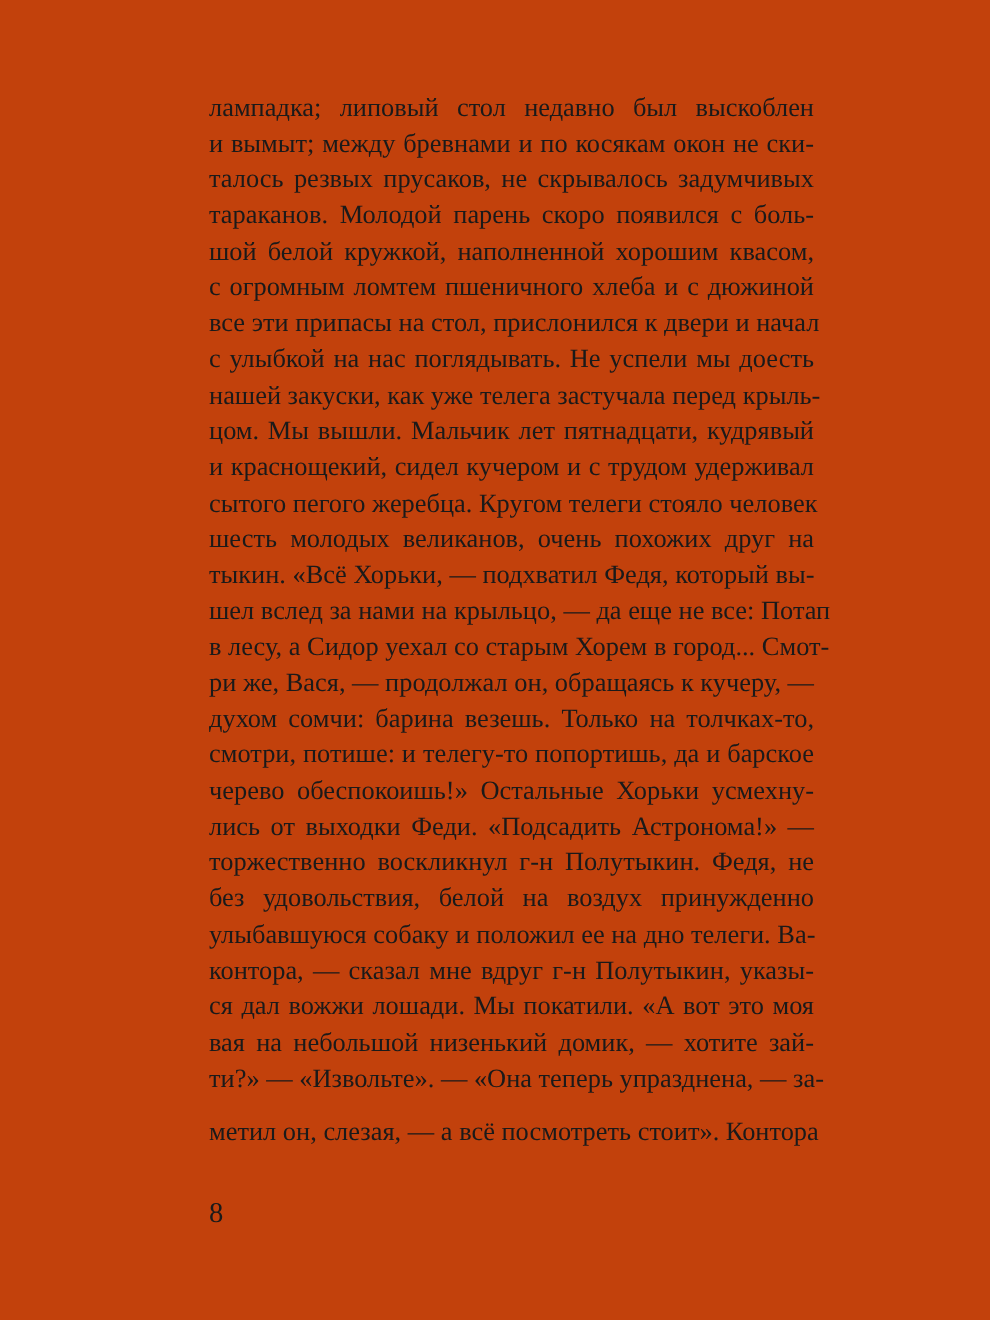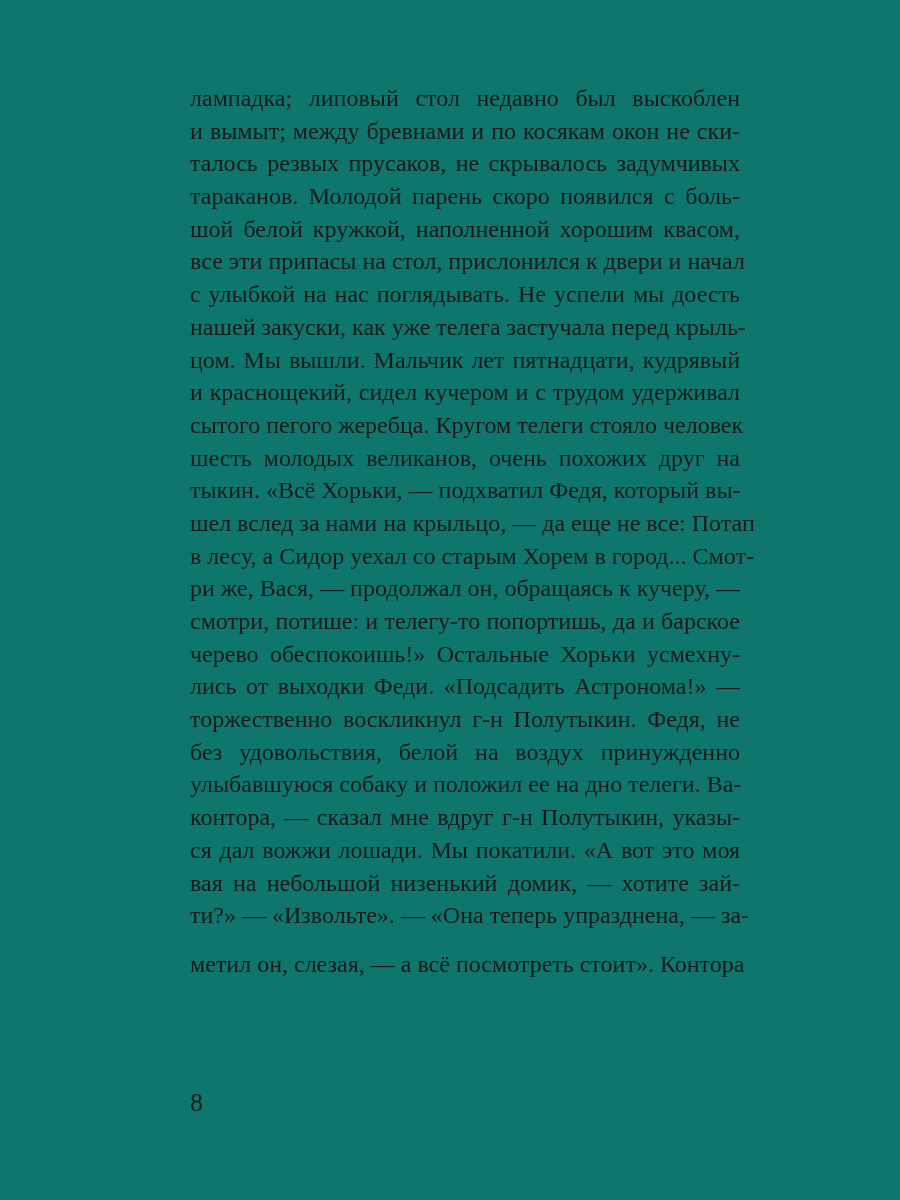--- a/index.html
+++ b/index.html
@@ -10,21 +10,21 @@
     body {
       width: 900px;
       height: 1200px;
       position: relative;
       overflow: hidden;
     }
     .page {
       position: absolute;
       left: 0; top: 0;
       width: 900px; height: 1200px;
-      background: #0f766e;
+      background: #c2410c;
     }
     .text-block {
       position: absolute;
       left: 190px;
       top: 82px;
       width: 550px;
       font-family: "Liberation Serif", "DejaVu Serif", serif;
       font-size: 24px;
       line-height: 32.7px;
       color: #1a1a1a;
@@ -53,31 +53,33 @@
 </head>
 <body>
 
 <div class="page">
   <div class="text-block">
     <span class="line">лампадка; липовый стол недавно был выскоблен</span>
     <span class="line">и вымыт; между бревнами и по косякам окон не ски-</span>
     <span class="line">талось резвых прусаков, не скрывалось задумчивых</span>
     <span class="line">тараканов. Молодой парень скоро появился с боль-</span>
     <span class="line">шой белой кружкой, наполненной хорошим квасом,</span>
+    <span class="line">с огромным ломтем пшеничного хлеба и с дюжиной</span>
     <span class="line">все эти припасы на стол, прислонился к двери и начал</span>
     <span class="line">с улыбкой на нас поглядывать. Не успели мы доесть</span>
     <span class="line">нашей закуски, как уже телега застучала перед крыль-</span>
     <span class="line">цом. Мы вышли. Мальчик лет пятнадцати, кудрявый</span>
     <span class="line">и краснощекий, сидел кучером и с трудом удерживал</span>
     <span class="line">сытого пегого жеребца. Кругом телеги стояло человек</span>
     <span class="line">шесть молодых великанов, очень похожих друг на</span>
     <span class="line">тыкин. «Всё Хорьки, — подхватил Федя, который вы-</span>
     <span class="line">шел вслед за нами на крыльцо, — да еще не все: Потап</span>
     <span class="line">в лесу, а Сидор уехал со старым Хорем в город... Смот-</span>
     <span class="line">ри же, Вася, — продолжал он, обращаясь к кучеру, —</span>
+    <span class="line">духом сомчи: барина везешь. Только на толчках-то,</span>
     <span class="line">смотри, потише: и телегу-то попортишь, да и барское</span>
     <span class="line">черево обеспокоишь!» Остальные Хорьки усмехну-</span>
     <span class="line">лись от выходки Феди. «Подсадить Астронома!» —</span>
     <span class="line">торжественно воскликнул г-н Полутыкин. Федя, не</span>
     <span class="line">без удовольствия, белой на воздух принужденно</span>
     <span class="line">улыбавшуюся собаку и положил ее на дно телеги. Ва-</span>
     <span class="line">контора, — сказал мне вдруг г-н Полутыкин, указы-</span>
     <span class="line">ся дал вожжи лошади. Мы покатили. «А вот это моя</span>
     <span class="line">вая на небольшой низенький домик, — хотите зай-</span>
     <span class="line">ти?» — «Извольте». — «Она теперь упразднена, — за-</span>

